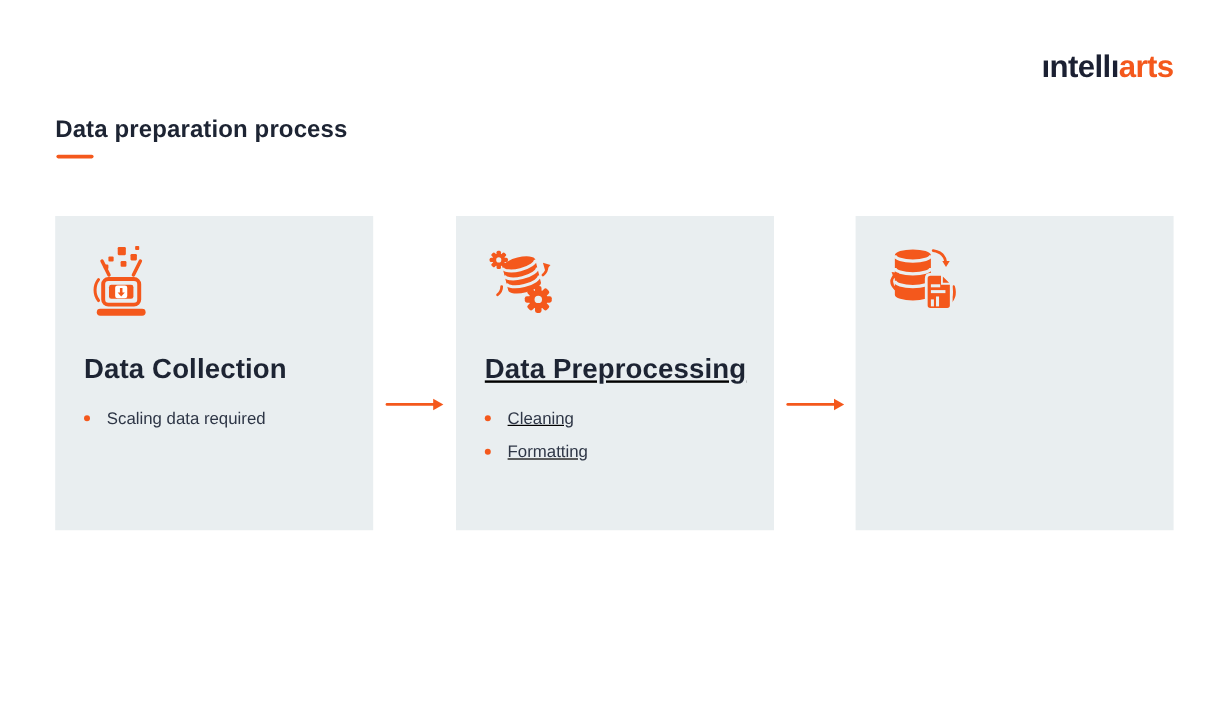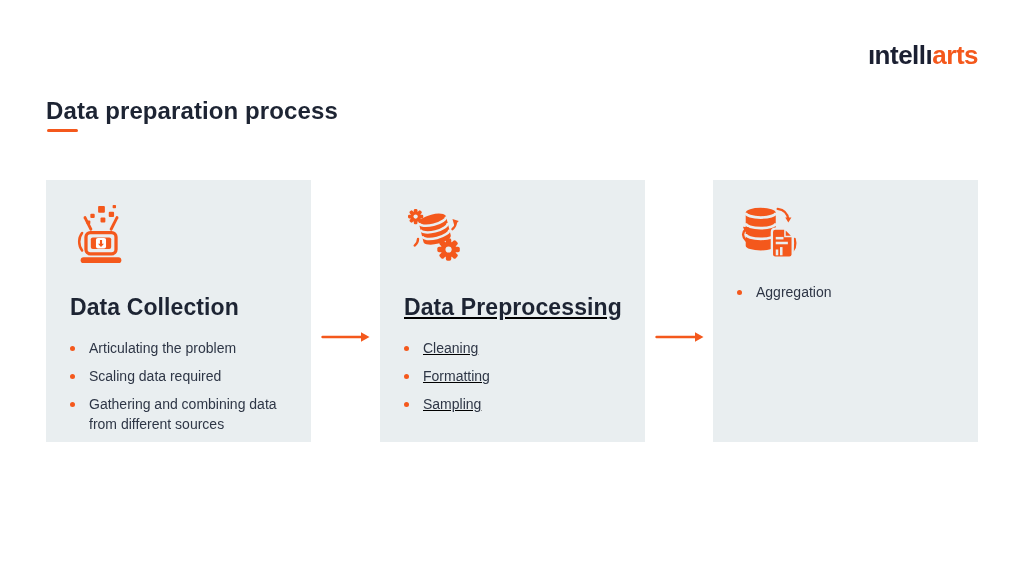--- a/index.html
+++ b/index.html
@@ -5,21 +5,21 @@
   html,body{margin:0;padding:0;background:#ffffff;}
   .canvas{
     position:relative;width:1024px;height:442px;background:#ffffff;overflow:hidden;
     font-family:"Liberation Sans","DejaVu Sans",sans-serif;
   }
   
   .logo{position:absolute;top:40px;right:46px;font-size:26px;font-weight:700;letter-spacing:-0.5px;line-height:30px;}
   .logo .dark{color:#1B2032;}
   .logo .accent{color:#F4581C;}
   
-  .page-title{position:absolute;left:46px;top:97px;font-size:24px;font-weight:700;color:#1D2433;letter-spacing:0.1px;}
+  .page-title{position:absolute;left:46px;top:97px;font-size:20px;font-weight:700;color:#1D2433;letter-spacing:0.1px;}
   .title-underline{position:absolute;left:47px;top:129px;width:31px;height:3px;background:#F4581C;border-radius:2px;}
   
   .card{position:absolute;top:180px;width:265px;height:313px;background:#E9EEF0;box-sizing:border-box;padding:23px 22px 0 24px;}
   .card.c1{left:46px;}
   .card.c2{left:380px;text-decoration:underline;}
   .card.c3{left:713px;}
   .card-icon{width:62px;height:62px;display:block;}
   .card-title{margin-top:29px;font-size:23px;font-weight:700;color:#1D2433;letter-spacing:0.1px;}
   .bullets{margin-top:17px;}
   .bullet{display:flex;margin-bottom:8px;}
@@ -61,29 +61,21 @@
       <rect x="21.5" y="35.5" width="21" height="12" rx="2" fill="#F4581C"></rect>
       <rect x="26.8" y="36" width="10.4" height="11" rx="2" fill="#ffffff"></rect>
       <line x1="32" y1="38.2" x2="32" y2="43" stroke="#F4581C" stroke-width="2.2"></line>
       <polygon points="28.9,42 35.1,42 32,45.4" fill="#F4581C"></polygon>
       <rect x="11" y="56" width="42" height="6" rx="3" fill="#F4581C"></rect>
     </svg>
     <div class="card-title">Data Collection</div>
     <div class="bullets">
       <div class="bullet">
         <span class="dot"></span>
-        <span class="txt">Articulating the problem</span>
-      </div>
-      <div class="bullet">
-        <span class="dot"></span>
         <span class="txt">Scaling data required</span>
-      </div>
-      <div class="bullet">
-        <span class="dot"></span>
-        <span class="txt">Gathering and combining data from different sources</span>
       </div>
     </div>
   </div>
 
   <svg class="connector a1" viewBox="0 0 50 16">
     <line x1="1.5" y1="8" x2="41" y2="8" stroke="#F4581C" stroke-width="2.4" stroke-linecap="round"></line>
     <polygon points="40,3.2 48.5,8 40,12.8" fill="#F4581C"></polygon>
   </svg>
 
   <div class="card c2">
@@ -118,24 +110,20 @@
     <div class="card-title">Data Preprocessing</div>
     <div class="bullets">
       <div class="bullet">
         <span class="dot"></span>
         <span class="txt">Cleaning</span>
       </div>
       <div class="bullet">
         <span class="dot"></span>
         <span class="txt">Formatting</span>
       </div>
-      <div class="bullet">
-        <span class="dot"></span>
-        <span class="txt">Sampling</span>
-      </div>
     </div>
   </div>
 
   <svg class="connector a2" viewBox="0 0 50 16">
     <line x1="1.5" y1="8" x2="41" y2="8" stroke="#F4581C" stroke-width="2.4" stroke-linecap="round"></line>
     <polygon points="40,3.2 48.5,8 40,12.8" fill="#F4581C"></polygon>
   </svg>
 
   <div class="card c3">
     <svg class="card-icon" viewBox="0 0 64 64">
@@ -152,20 +140,16 @@
       <g>
         <path d="M36 30 q0 -3.5 3.5 -3.5 h10 l8 8 v18.5 q0 3.5 -3.5 3.5 h-14.5 q-3.5 0 -3.5 -3.5 z" fill="#F4581C" stroke="#E9EEF0" stroke-width="2.4"></path>
         <polygon points="49.5,26.5 57.5,34.5 49.5,34.5" fill="#F4581C" stroke="#E9EEF0" stroke-width="1.6"></polygon>
         <rect x="40" y="35" width="8" height="2.6" fill="#E9EEF0"></rect>
         <rect x="40" y="40" width="12.5" height="2.6" fill="#E9EEF0"></rect>
         <rect x="40" y="48" width="2.6" height="6" fill="#E9EEF0"></rect>
         <rect x="44.4" y="45.5" width="2.6" height="8.5" fill="#E9EEF0"></rect>
       </g>
     </svg>
     <div class="bullets">
-      <div class="bullet">
-        <span class="dot"></span>
-        <span class="txt">Aggregation</span>
-      </div>
     </div>
   </div>
 
 </div>
 
 </body></html>

